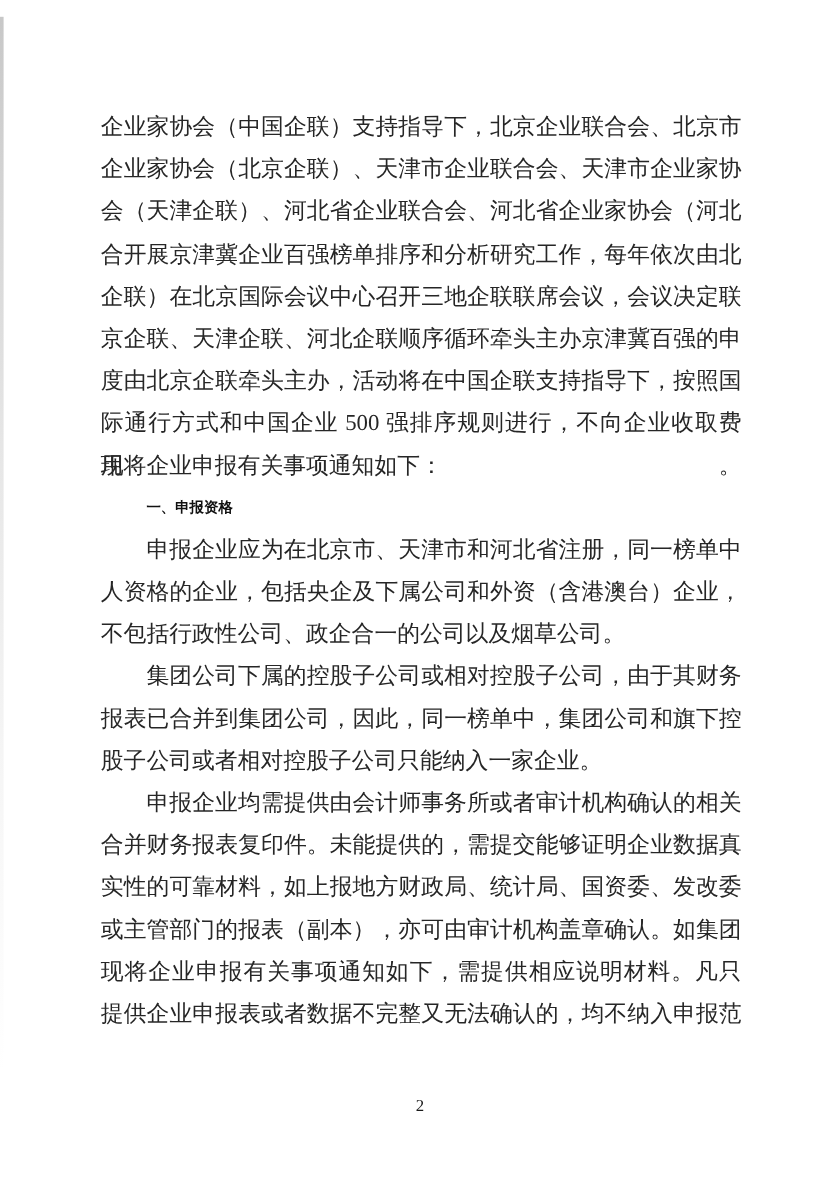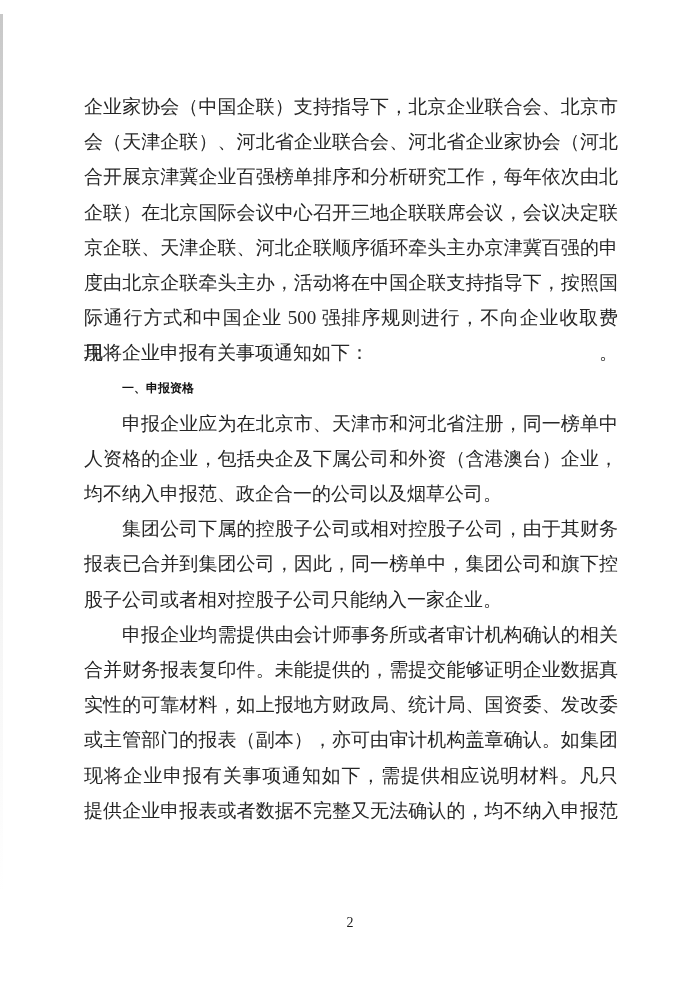--- a/index.html
+++ b/index.html
@@ -75,31 +75,32 @@
     color: #1a1a1a;
   }
 </style>
 </head>
 <body>
 
 <div class="page">
   <div class="scan-edge"></div>
   <div class="text-block" id="doc-body">
       <div class="line justify">企业家协会（中国企联）支持指导下，北京企业联合会、北京市</div>
+      <div class="line justify">企业家协会（北京企联）、天津市企业联合会、天津市企业家协</div>
       <div class="line justify">会（天津企联）、河北省企业联合会、河北省企业家协会（河北</div>
       <div class="line justify">合开展京津冀企业百强榜单排序和分析研究工作，每年依次由北</div>
       <div class="line justify">企联）在北京国际会议中心召开三地企联联席会议，会议决定联</div>
       <div class="line justify">京企联、天津企联、河北企联顺序循环牵头主办京津冀百强的申</div>
       <div class="line justify">度由北京企联牵头主办，活动将在中国企联支持指导下，按照国</div>
       <div class="line justify">际通行方式和中国企业 500 强排序规则进行，不向企业收取费用。</div>
       <div class="line">现将企业申报有关事项通知如下：</div>
       <div class="line indent heading">一、申报资格</div>
       <div class="line justify indent">申报企业应为在北京市、天津市和河北省注册，同一榜单中</div>
       <div class="line justify">人资格的企业，包括央企及下属公司和外资（含港澳台）企业，</div>
-      <div class="line">均不纳入申报范、政企合一的公司以及烟草公司。</div>
+      <div class="line">不包括行政性公司、政企合一的公司以及烟草公司。</div>
       <div class="line justify indent">集团公司下属的控股子公司或相对控股子公司，由于其财务</div>
       <div class="line justify">报表已合并到集团公司，因此，同一榜单中，集团公司和旗下控</div>
       <div class="line">股子公司或者相对控股子公司只能纳入一家企业。</div>
       <div class="line justify indent">申报企业均需提供由会计师事务所或者审计机构确认的相关</div>
       <div class="line justify">合并财务报表复印件。未能提供的，需提交能够证明企业数据真</div>
       <div class="line justify">实性的可靠材料，如上报地方财政局、统计局、国资委、发改委</div>
       <div class="line justify">或主管部门的报表（副本），亦可由审计机构盖章确认。如集团</div>
       <div class="line justify">现将企业申报有关事项通知如下，需提供相应说明材料。凡只</div>
       <div class="line justify">提供企业申报表或者数据不完整又无法确认的，均不纳入申报范</div>
     </div>

